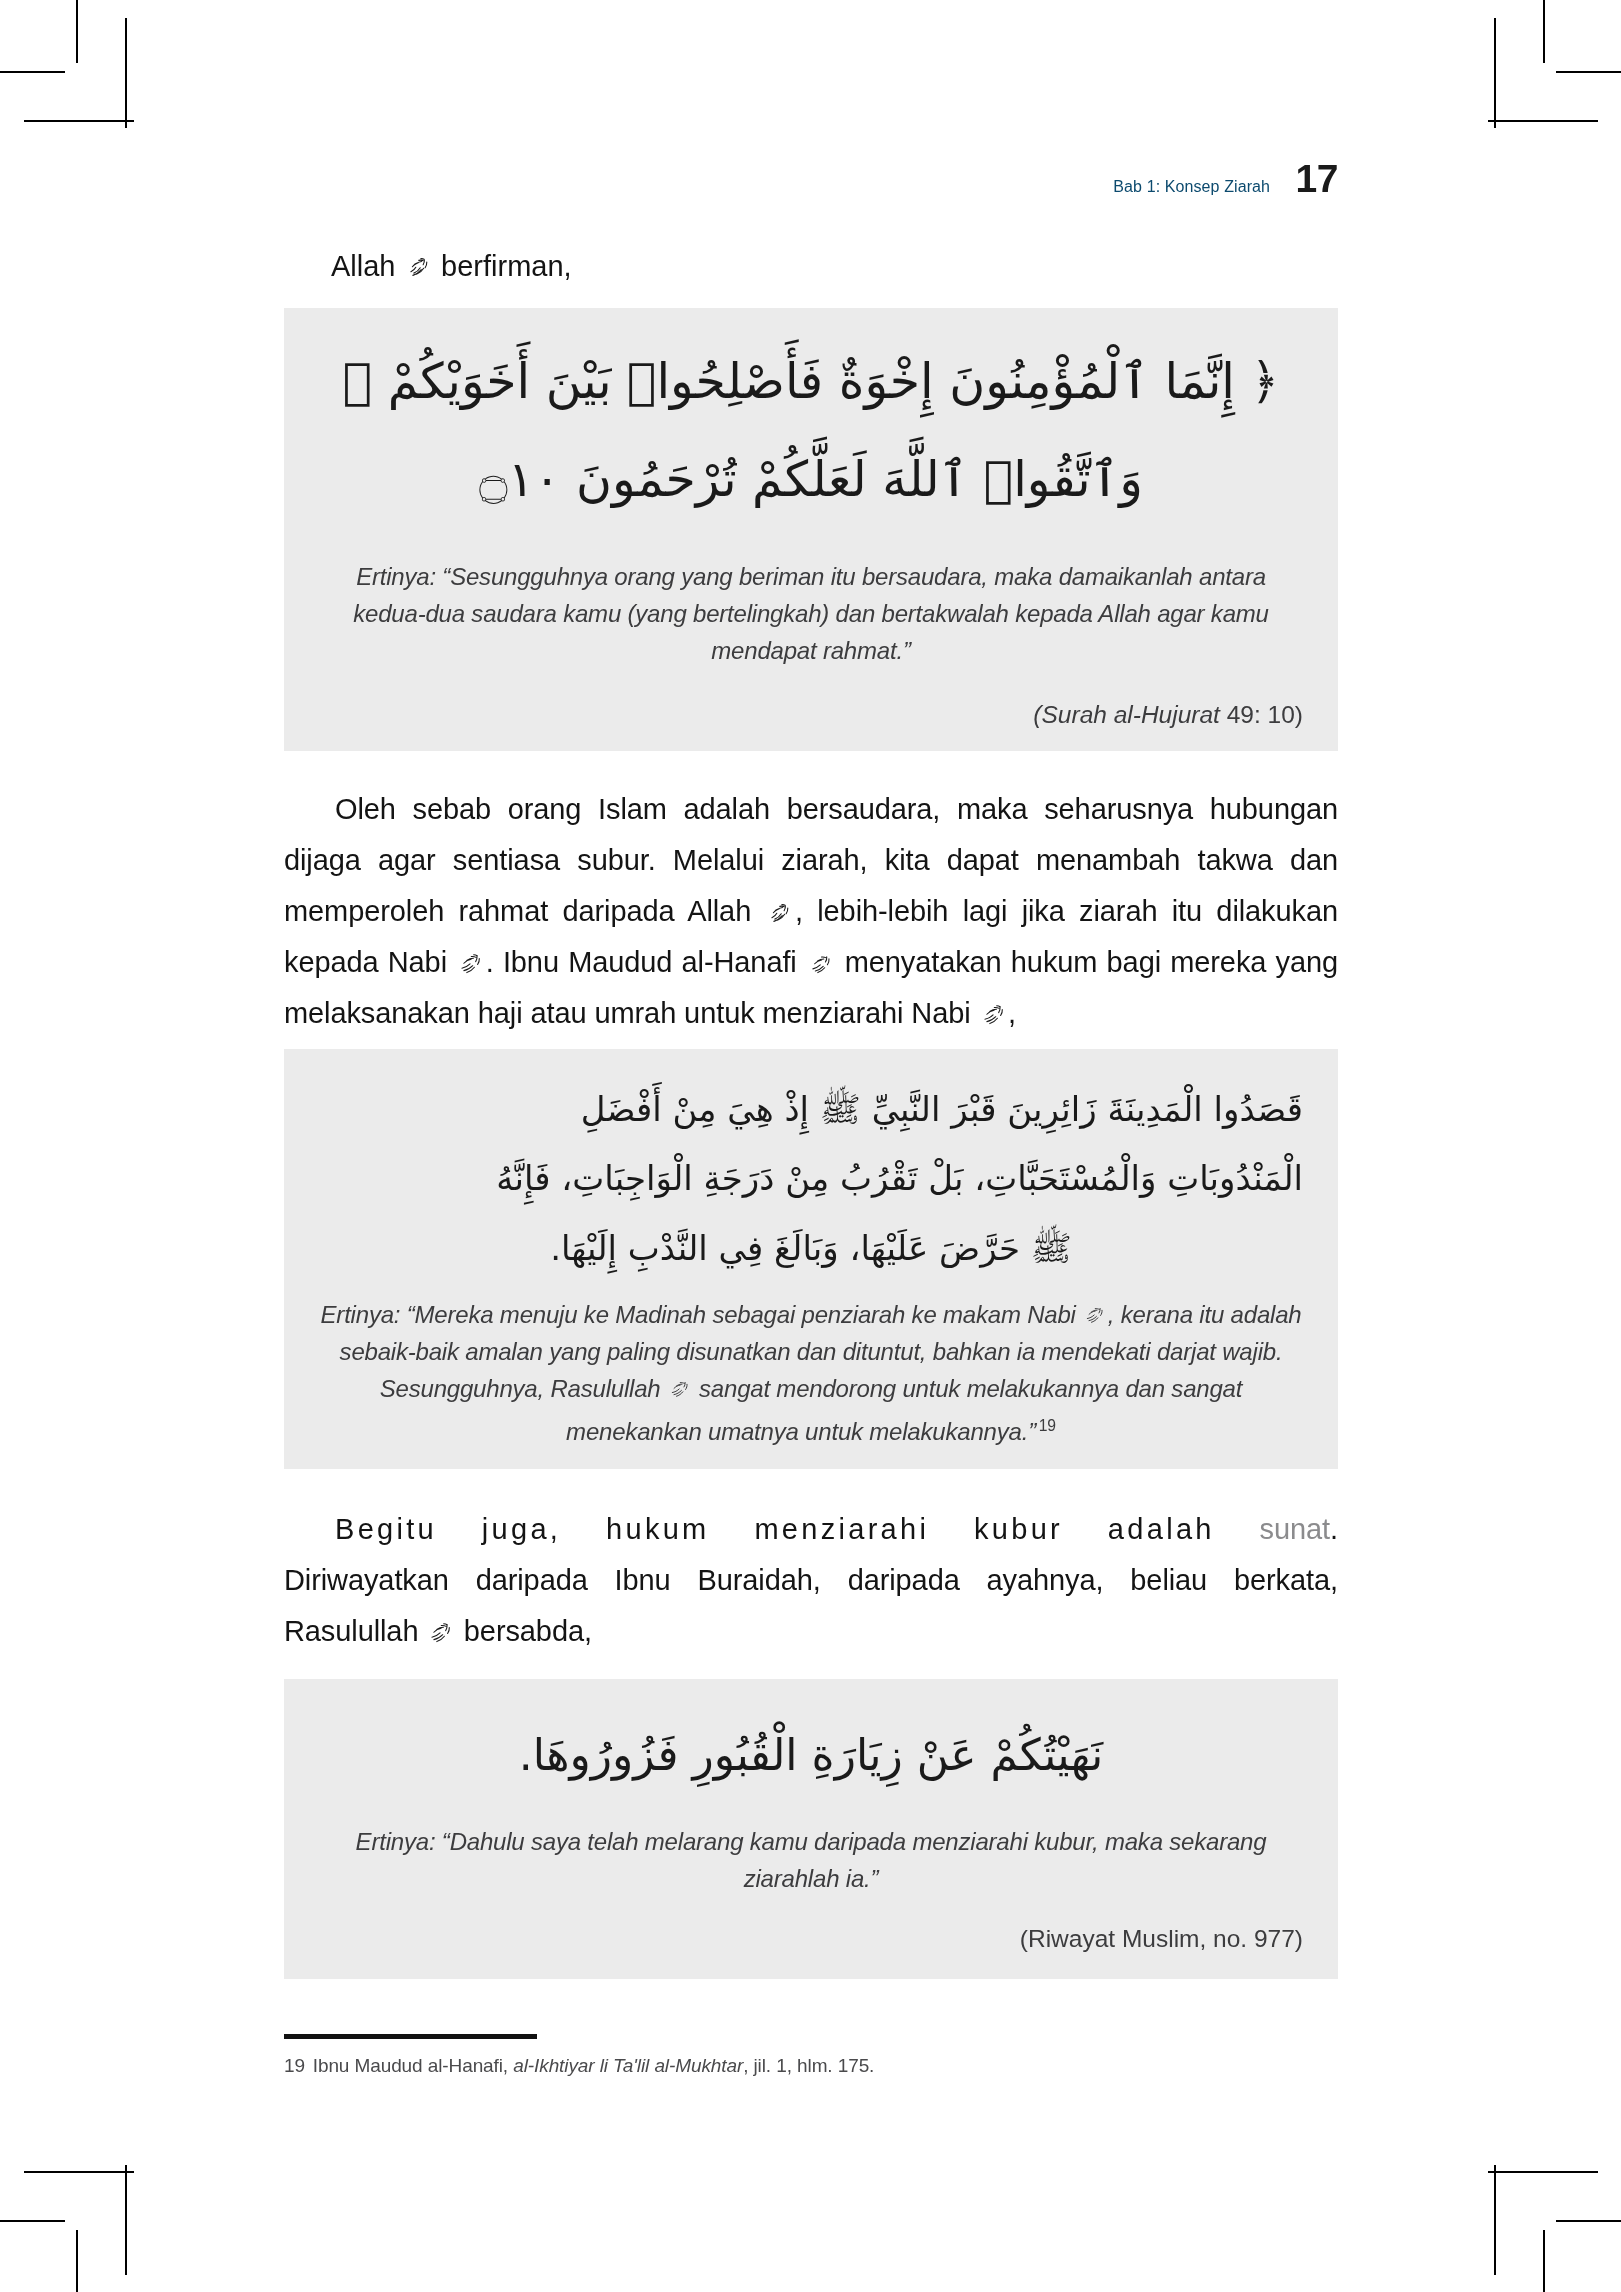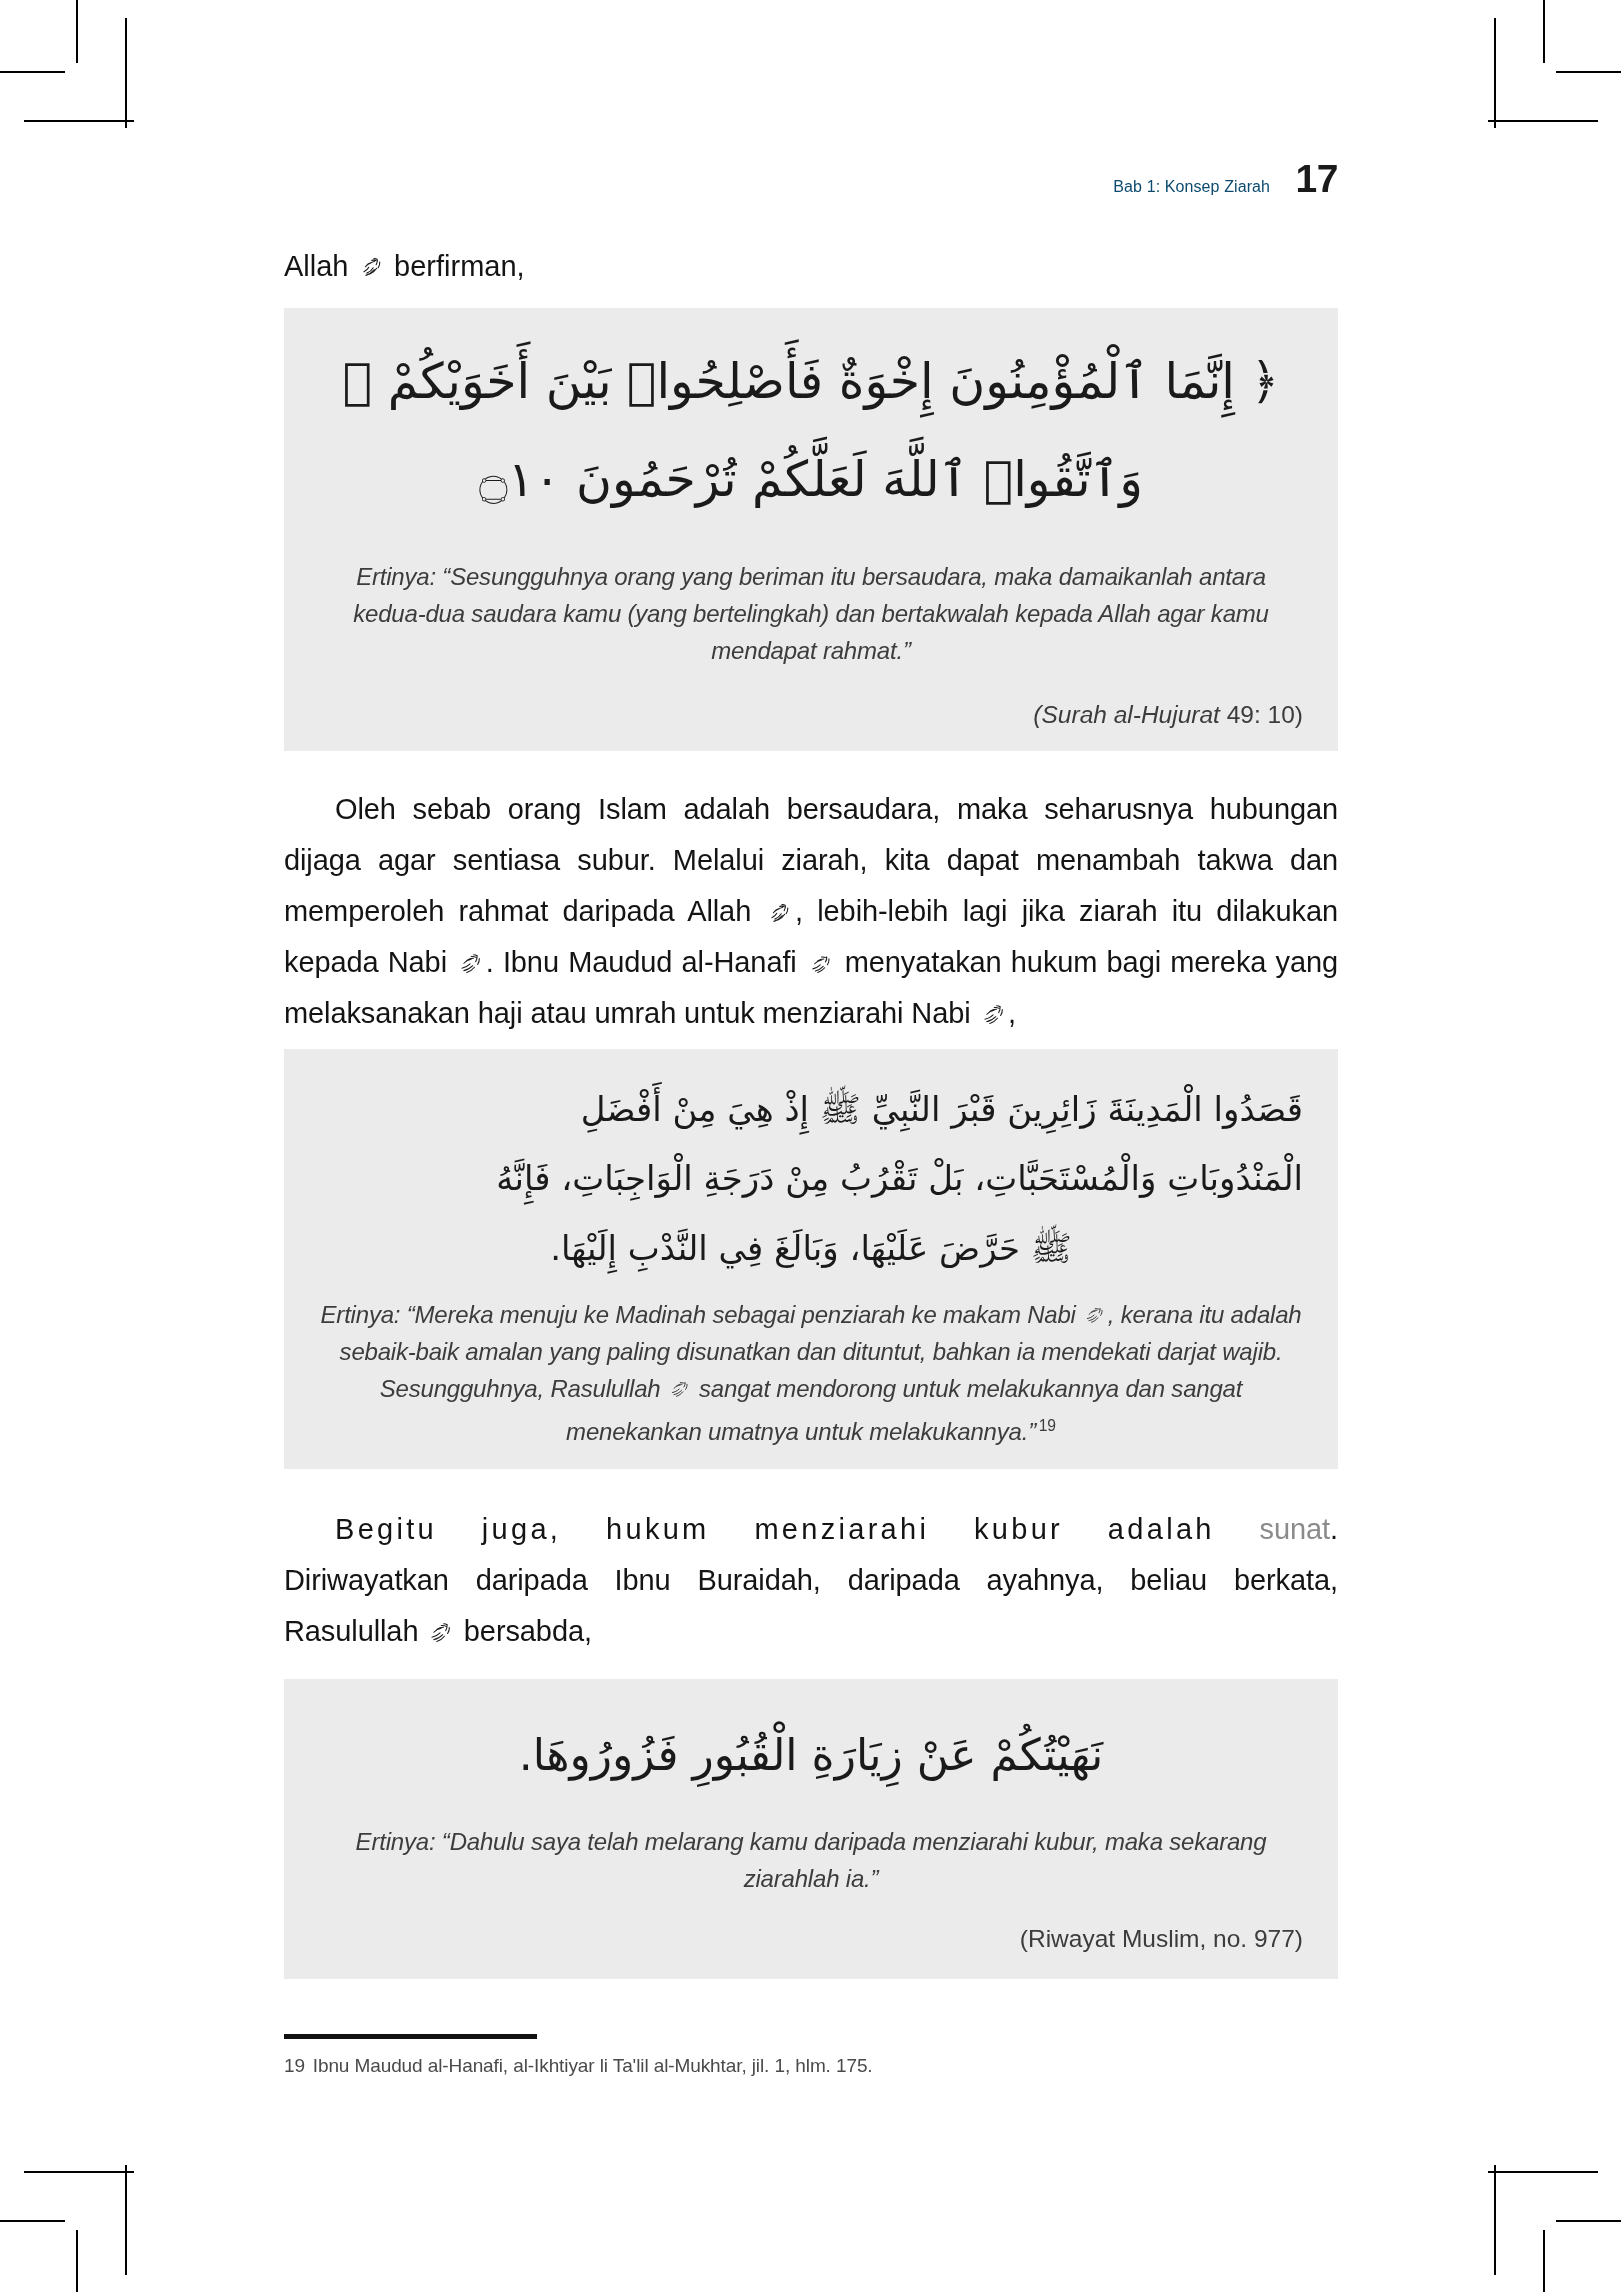--- a/index.html
+++ b/index.html
@@ -145,21 +145,21 @@
     background: #111;
     margin-bottom: 11.8px;
   }
   .footnote {
     font-size: 19px;
     line-height: 29px;
     color: #4a4a4c;
     letter-spacing: -0.1px;
   }
   .footnote .num { margin-right: 7.8px; }
-  .footnote .it { }
+  .footnote .it { font-style: italic; }
 </style>
 </head>
 <body>
 
 <div class="page">
 
   <div class="crop v" style="left:76px; top:-47px;"></div>
   <div class="crop h" style="left:-45px; top:71px;"></div>
   <div class="crop v" style="left:125px; top:17.6px;"></div>
   <div class="crop h" style="left:23.5px; top:120px;"></div>
@@ -179,21 +179,21 @@
   <div class="crop v" style="left:1494px; top:2165px;"></div>
   <div class="crop h" style="left:1488px; top:2171px;"></div>
 
   <div class="content">
 
     <div class="runhead">
       <span class="runhead-title">Bab 1: Konsep Ziarah</span>
       <span class="runhead-page">17</span>
     </div>
 
-    <p class="lead-in" style="margin-top:29px;">
+    <p class="lead-in" style="margin-top:29px;margin-left:47px;">
       <span>Allah </span><span class="honorific"><svg width="25.5" height="25.5" viewBox="0 0 26 26">
             <g fill="none" stroke="#1a1a1a" stroke-width="1.1" stroke-linecap="round">
               <path d="M5 18c2-1 4-2.5 5-4.5M8 19.5c2.5-1 5-3 6.5-5.5M11 20.5c3-1.2 5.5-3.5 7-6"></path>
               <path d="M6.5 13c1.5-2 3.5-3.5 6-4.2M9.5 10.5c1.8-1.6 4-2.6 6.3-2.8"></path>
               <path d="M13 6.5c1.6-.4 3.2-.3 4.6.3M15 4.8c1.2-.2 2.4 0 3.4.5"></path>
               <path d="M17.5 11c1-1.6 1.4-3.3 1.2-5M19.5 14c1.2-1.8 1.8-3.8 1.7-5.8"></path>
               <path d="M7 21.8c3.4-1 6.4-3 8.6-5.8"></path>
             </g>
           </svg></span><span> berfirman,</span>
     </p>

